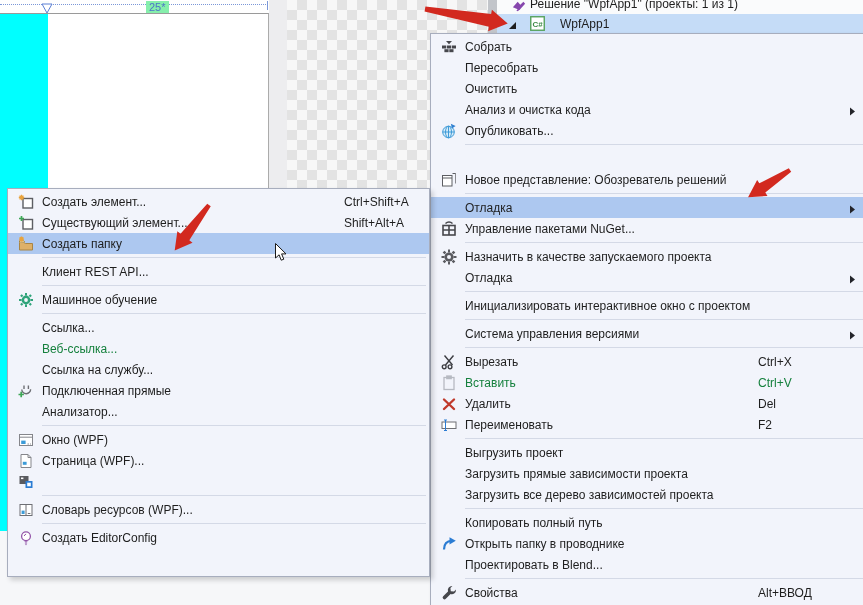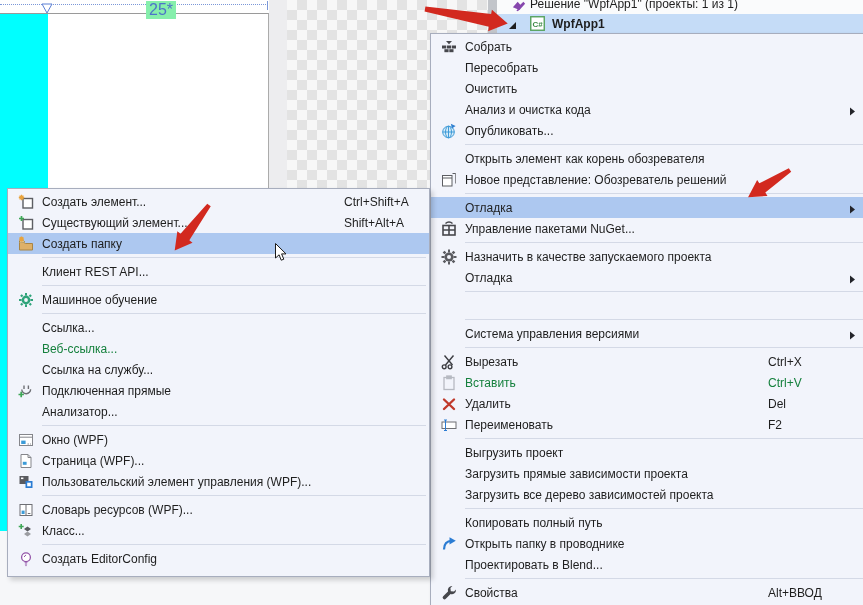--- a/index.html
+++ b/index.html
@@ -6,53 +6,53 @@
   body{width:863px;height:605px;position:relative;overflow:hidden;background:#fff;
        font-family:"Liberation Sans","DejaVu Sans",sans-serif;font-size:12px;color:#1e1e1e;}
   .abs{position:absolute}
 
   
   #designer-canvas{left:0;top:13px;width:268px;height:517px;background:#fff;
     border-top:1px solid #9a9a9a;border-right:1px solid #ababab;border-bottom:1px solid #ababab;z-index:1}
   #designer-cyan{left:0;top:0;width:48px;height:100%;}
   #ruler-line{left:0;top:4px;width:268px;height:0;border-top:1px dotted #7b97d8;z-index:1}
   #ruler-tick{left:267px;top:1px;width:1px;height:9px;background:#7b97d8;z-index:1}
-  #ruler-label{left:146px;top:1px;background:#86efac;color:#4d74c8;font-size:16px;padding:0 3px;z-index:2}
+  #ruler-label{left:146px;top:1px;background:#86efac;color:#4d74c8;font-size:11px;padding:0 3px;z-index:2}
   #splitter-marker{left:41px;top:3px;z-index:2}
   #designer-strip{left:269px;top:0;width:18px;height:531px;background:#ededef;z-index:1}
   #below-designer{left:0;top:531px;width:430px;height:74px;background:#f6f7f9;z-index:1}
 
   
   #checkerboard{left:287px;top:0;width:210px;height:188px;z-index:1;background-color:#f7f7f7;
     background-image:linear-gradient(45deg,#e3e3e3 25%,transparent 25%,transparent 75%,#e3e3e3 75%),
                      linear-gradient(45deg,#e3e3e3 25%,transparent 25%,transparent 75%,#e3e3e3 75%);
     background-size:20px 20px;background-position:0 0,10px 10px;}
 
   
   #solution-explorer{left:488px;top:0;width:375px;height:33px;z-index:2;background:#fafbfc}
   #se-scrollbar{left:0;top:0;width:9px;height:33px;background:#c2c5ca}
   #se-row1{left:9px;top:0;width:366px;height:14px;overflow:hidden}
   #se-row1 .se-ic{position:absolute;left:15px;top:-1px}
   #se-row1 .se-tx{position:absolute;left:33px;top:-3px;white-space:nowrap}
   #se-row2{left:9px;top:14px;width:366px;height:19px;display:flex;align-items:center}
   #se-row2 .exp{position:absolute;left:11px;top:5px}
   #se-row2 .se-ic{position:absolute;left:33px;top:2px}
-  #se-row2 .se-tx{position:absolute;left:55px;font-weight:bold;white-space:nowrap}
+  #se-row2 .se-tx{position:absolute;left:63px;font-weight:normal;white-space:nowrap}
 
   
   .menu{position:absolute;background:#f2f4fb;border:1px solid #a7adbd;box-sizing:border-box;
         padding:2px 0;box-shadow:3px 3px 5px rgba(0,0,0,.18)}
   #context-menu{left:430px;top:33px;width:436px;height:574px;z-index:5;border-right:none;border-bottom:none}
   #add-submenu{left:7px;top:188px;width:423px;height:389px;z-index:6}
   .mi{position:relative;height:21px;display:flex;align-items:center;padding-left:6px;white-space:nowrap}
   .mi .ic{width:24px;height:16px;margin-right:4px;display:inline-flex;align-items:center;justify-content:center;flex:none}
   .mi.hl{background:#adc8f0}
   .mi.dis{color:#15803d}
   .mi .sc{position:absolute}
-  #context-menu .sc{left:337px}
+  #context-menu .sc{left:327px}
   #add-submenu .sc{left:336px}
   #context-menu .sub{position:absolute;left:418px;top:6px}
   .sep{height:1px;background:#d4d9e6;margin:3px 3px 3px 34px}
 
   .ann{z-index:9}
   #mouse-cursor{left:274px;top:242px;z-index:10}
 </style>
 </head>
 <body>
 
@@ -128,21 +128,20 @@
           <path d="M1.7 9h11.6M7.5 3.2v11.6" stroke="#3f9bd8" fill="none"></path>
           <ellipse cx="7.5" cy="9" rx="3" ry="5.8" fill="none" stroke="#3f9bd8"></ellipse>
           <path d="M9.8 0.8l4.8 2.3-3.6 2.5z" fill="#2f7fd0"></path>
         </svg>
       </span>
       <span class="lbl">Опубликовать...</span>
     </div>
     <div class="sep"></div>
     <div class="mi">
       <span class="ic"></span>
-      <span class="lbl">Открыть элемент как корень обозревателя</span>
     </div>
     <div class="mi">
       <span class="ic">
         <svg width="16" height="16" viewBox="0 0 16 16">
           <rect x="1.5" y="3.5" width="9.5" height="10.5" fill="#fff" stroke="#5d5e63"></rect>
           <path d="M1.5 6h9.5" stroke="#5d5e63"></path>
           <path d="M13.5 1.5h1v10" stroke="#8a8b90" fill="none"></path>
           <path d="M11.5 1.5h3" stroke="#5d5e63" fill="none"></path>
         </svg>
       </span>
@@ -187,20 +186,21 @@
     <div class="mi">
       <span class="ic"></span>
       <span class="lbl">Отладка</span>
       <span class="sub"><svg width="7" height="9" viewBox="0 0 7 9">
           <path d="M1 0.5L6 4.5 1 8.5z" fill="#23242a"></path>
         </svg></span>
     </div>
     <div class="sep"></div>
     <div class="mi">
       <span class="ic"></span>
+      <span class="lbl">Инициализировать интерактивное окно с проектом</span>
     </div>
     <div class="sep"></div>
     <div class="mi">
       <span class="ic"></span>
       <span class="lbl">Система управления версиями</span>
       <span class="sub"><svg width="7" height="9" viewBox="0 0 7 9">
           <path d="M1 0.5L6 4.5 1 8.5z" fill="#23242a"></path>
         </svg></span>
     </div>
     <div class="sep"></div>
@@ -400,45 +400,32 @@
     </div>
     <div class="mi">
       <span class="ic">
         <svg width="16" height="16" viewBox="0 0 16 16">
           <rect x="1.5" y="2" width="9" height="8" fill="#5a5b60"></rect>
           <rect x="3" y="3.5" width="2.4" height="1.6" fill="#fff"></rect>
           <rect x="7.5" y="7" width="7" height="7" fill="#2b7cd3"></rect>
           <rect x="9.2" y="8.7" width="3.6" height="3.6" fill="#fff"></rect>
         </svg>
       </span>
-      <span class="lbl">Пользовательский элемент управления (WPF)...</span>
     </div>
     <div class="sep"></div>
     <div class="mi">
       <span class="ic">
         <svg width="16" height="16" viewBox="0 0 16 16">
           <rect x="2" y="2.5" width="12" height="11" fill="#fff" stroke="#6e6f74"></rect>
           <path d="M8 2.5v11" stroke="#6e6f74"></path>
           <rect x="3.6" y="8.6" width="3" height="3.4" fill="#3b9bd8"></rect>
           <path d="M9.8 11.5h2.6" stroke="#6e6f74"></path>
         </svg>
       </span>
       <span class="lbl">Словарь ресурсов (WPF)...</span>
-    </div>
-    <div class="mi">
-      <span class="ic">
-        <svg width="16" height="16" viewBox="0 0 16 16">
-          <path d="M9.5 3.5L13 6 9.5 8.5 6 6z" fill="#5a5b60"></path>
-          <path d="M9.5 8.5L13 11l-3.5 2.5L6 11z" fill="#9b9ca1"></path>
-          <g stroke="#3fa757" stroke-width="1.6">
-            <path d="M3.2 1v5M0.7 3.5h5"></path>
-          </g>
-        </svg>
-      </span>
-      <span class="lbl">Класс...</span>
     </div>
     <div class="sep"></div>
     <div class="mi">
       <span class="ic">
         <svg width="16" height="16" viewBox="0 0 16 16">
           <circle cx="8" cy="6.2" r="4.4" fill="#fff" stroke="#9355a8" stroke-width="1.3"></circle>
           <path d="M6.6 11.2h2.8M6.9 13h2.2M7.4 14.6h1.2" stroke="#9355a8" fill="none"></path>
           <path d="M6.2 6c.3-1 1-1.7 1.9-1.9" stroke="#9355a8" fill="none"></path>
         </svg>
       </span>

